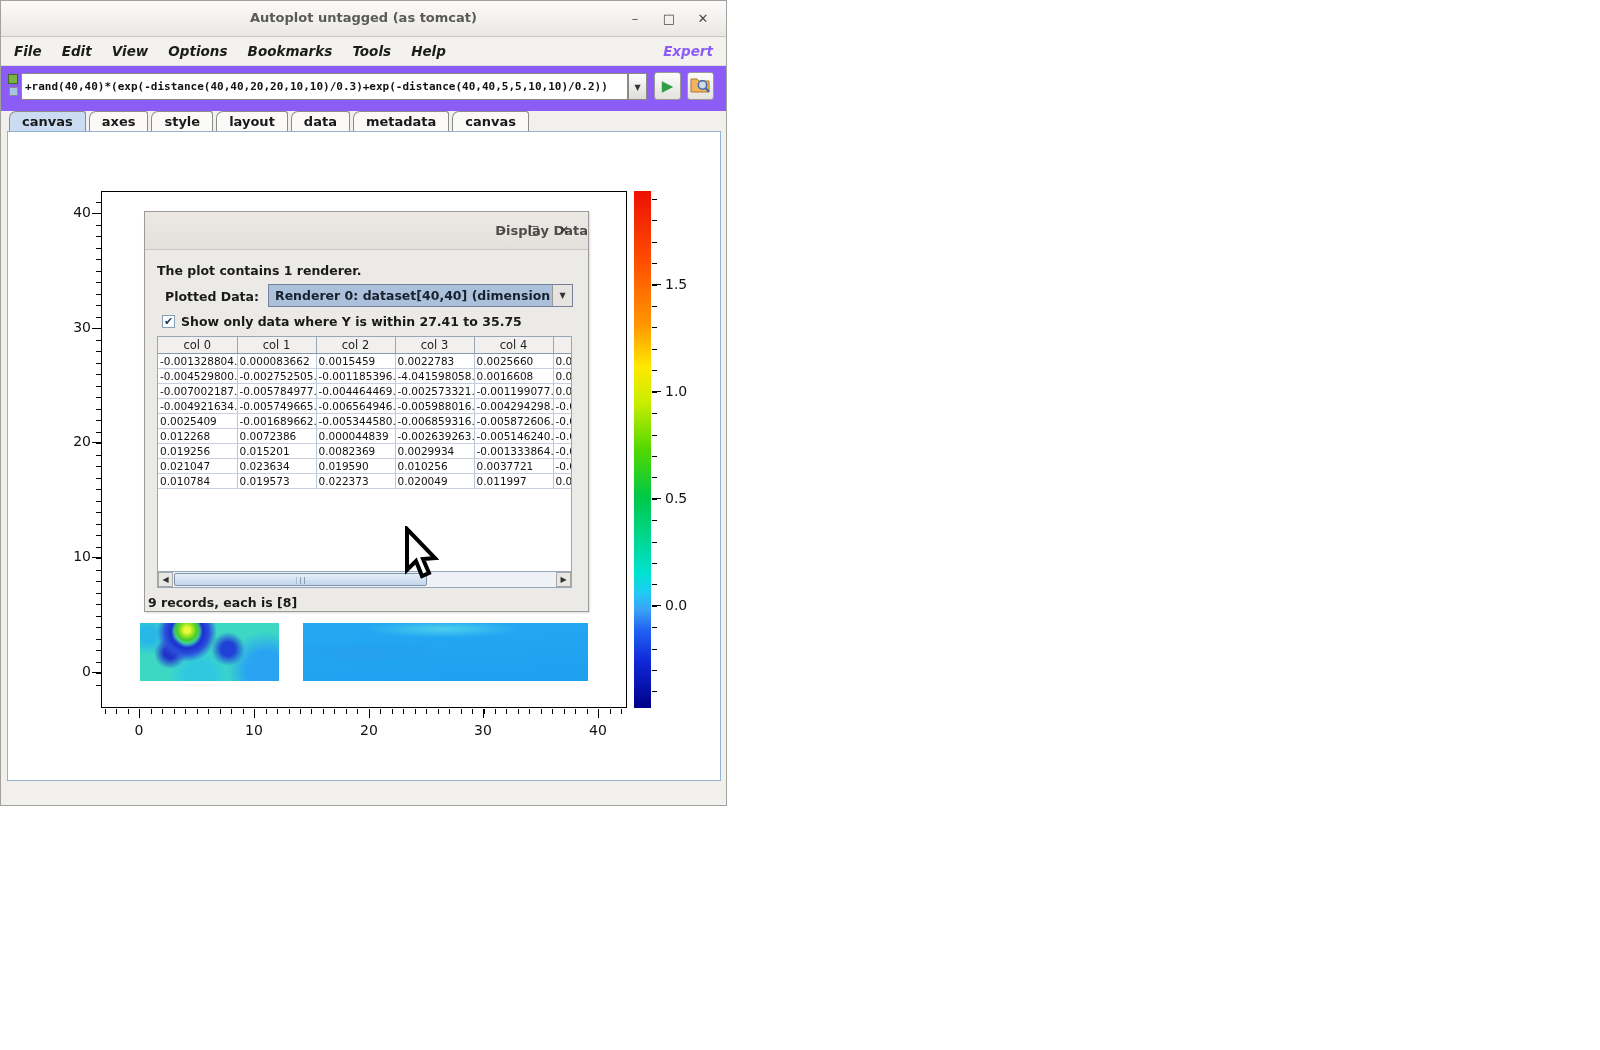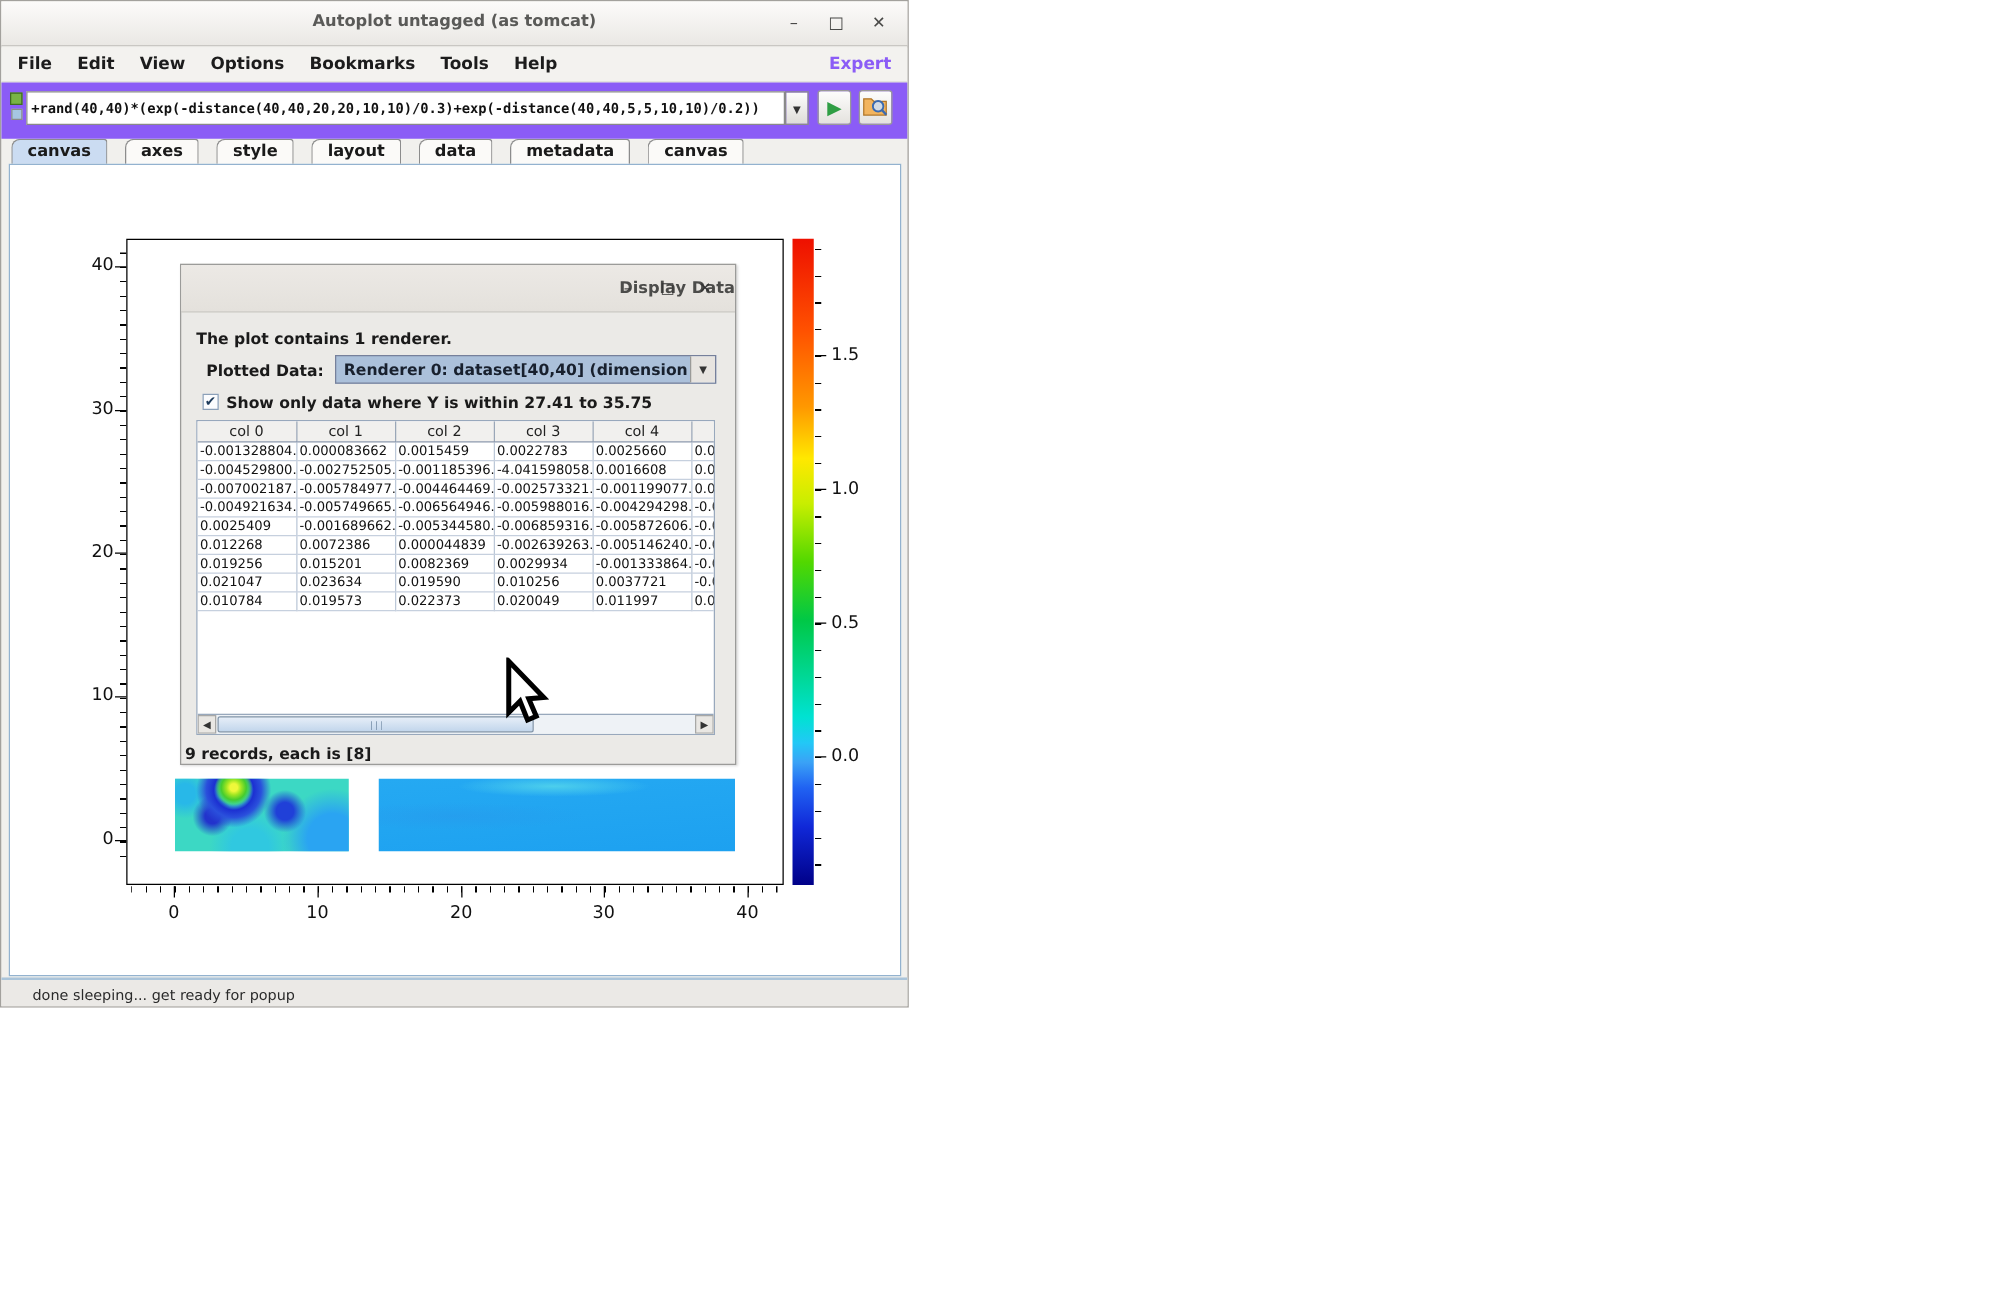--- a/index.html
+++ b/index.html
@@ -12,21 +12,21 @@
   .titlebar { position:absolute; left:0; top:0; width:100%; height:36px;
               background:linear-gradient(#fcfbfa,#eae8e4); border-bottom:1px solid #c9c7c3;padding-left:20px; }
   .titlebar .title { position:absolute; left:0; right:0; top:9px; text-align:center;
                      font-size:13px; font-weight:600; color:#5a5a58; }
   .winbtn { position:absolute; top:7px; width:22px; height:22px; text-align:center;
             line-height:22px; font-size:13px; color:#4a4a48; cursor:default; }
   .winbtn.min { right:80px; } .winbtn.max { right:46px; } .winbtn.close { right:12px; }
 
   
   .menubar { position:absolute; left:0; top:37px; width:100%; height:28px;
-             background:#f3f2ef; border-bottom:1px solid #dddbd7; }
+             background:#f3f2ef; border-bottom:1px solid #dddbd7;font-style:italic; }
   .menubar .mitem { position:relative; display:inline-block; margin-top:5px; margin-left:15px;
                     font-size:13.5px; font-weight:600; color:#1c1c1c; }
   .menubar .mitem:first-child { margin-left:13px; }
   .menu-right { position:absolute; right:13px; top:5px; font-size:13.5px; font-weight:600; color:#8b5cf6; }
 
   
   .toolbar { position:absolute; left:0; top:65px; width:100%; height:45px; background:#8b5cf6; }
   .statussq-top { position:absolute; left:7px; top:8px; width:10px; height:10px;
                   background:#79b345; border:1px solid #3f6b20; }
   .statussq-bottom { position:absolute; left:8px; top:21px; width:9px; height:9px;
@@ -40,21 +40,21 @@
               background:linear-gradient(#fdfdfc,#dedcd8); border:1px solid #8a8a8a;
               font-size:8px; color:#333; text-align:center; line-height:27px; }
   .tool-btn { position:absolute; top:6px; width:27px; height:28px;
               background:linear-gradient(#fdfdfc,#e4e2de); border:1px solid #9a9a98;
               border-radius:3px; text-align:center; }
   .btn-play { left:653px; color:#2f9e44; font-size:15px; line-height:27px; }
   .btn-inspect { left:686px; }
 
   
   .tabs { position:absolute; left:8px; top:110px; height:21px; display:flex; }
-  .tab { height:21px; padding:0 12px; margin-right:14px; font-size:13px; font-weight:600; color:#1a1a1a;
+  .tab { height:21px; padding:0 12px; margin-right:3px; font-size:13px; font-weight:600; color:#1a1a1a;
          line-height:20px; background:#fbfaf8; border:1px solid #8c8c8c; border-bottom:none;
          border-radius:7px 3px 0 0; }
   .tab.selected { background:#cbdcf2; }
 
   
   .canvas-panel { position:absolute; left:6px; top:130px; width:714px; height:650px;
                   background:#ffffff; border:1px solid #93b2cf; }
 
   
   .plot-frame { position:absolute; left:100px; top:190px; width:526px; height:517px;
@@ -350,17 +350,14 @@
       </div>
     </div>
 
     <div class="dlg-records">9 records, each is [8]</div>
   </div>
 
   <svg class="cursor" width="38" height="58" viewBox="0 0 38 58">
     <polygon points="4,3 4,44 13,35 19,50 26,47 20,33 32,32" fill="#ffffff" stroke="#000000" stroke-width="4" stroke-linejoin="miter"></polygon>
   </svg>
 
-  <div class="statusbar">
-    <div class="stext">done sleeping... get ready for popup</div>
-  </div>
 
 </div>
 
 </body></html>

